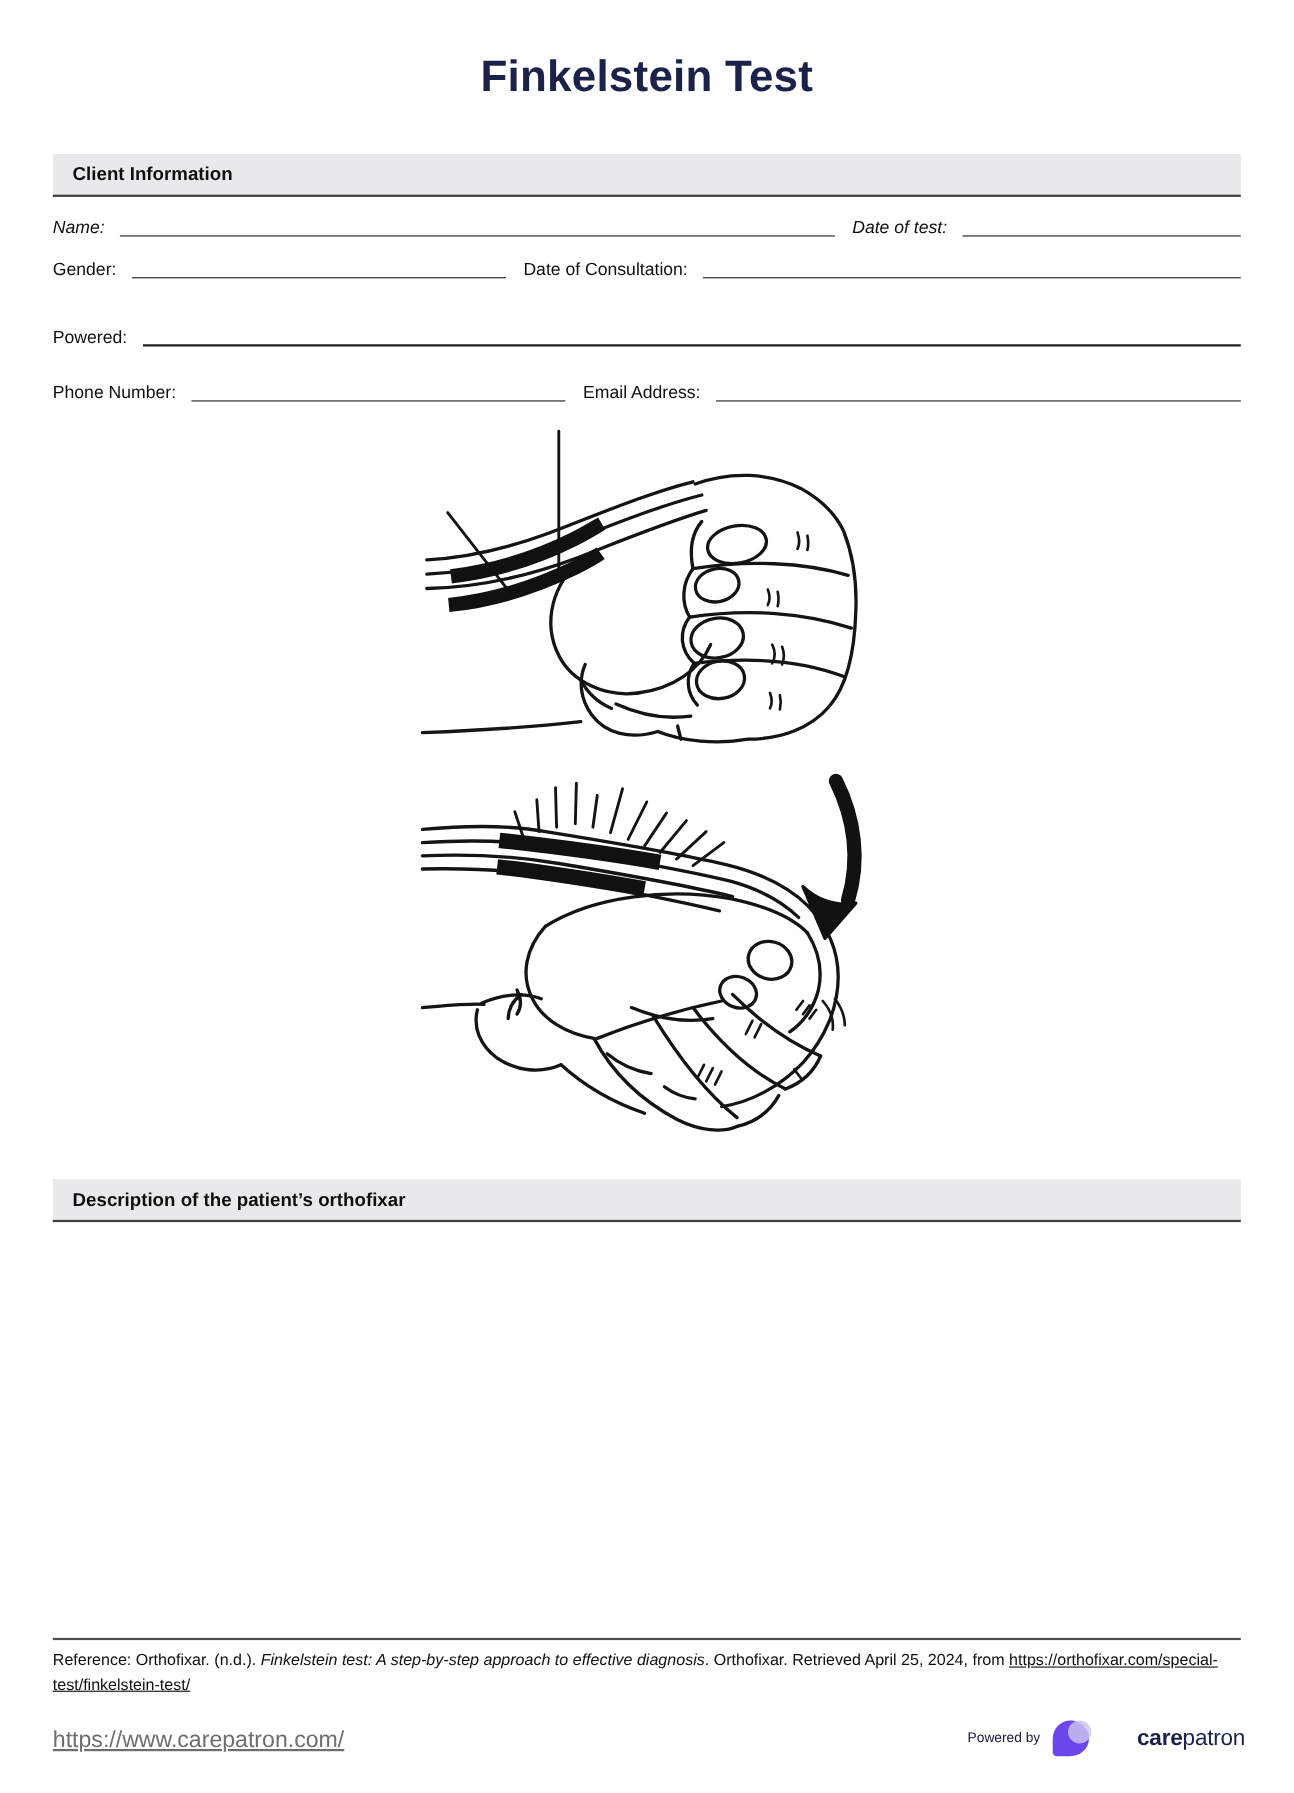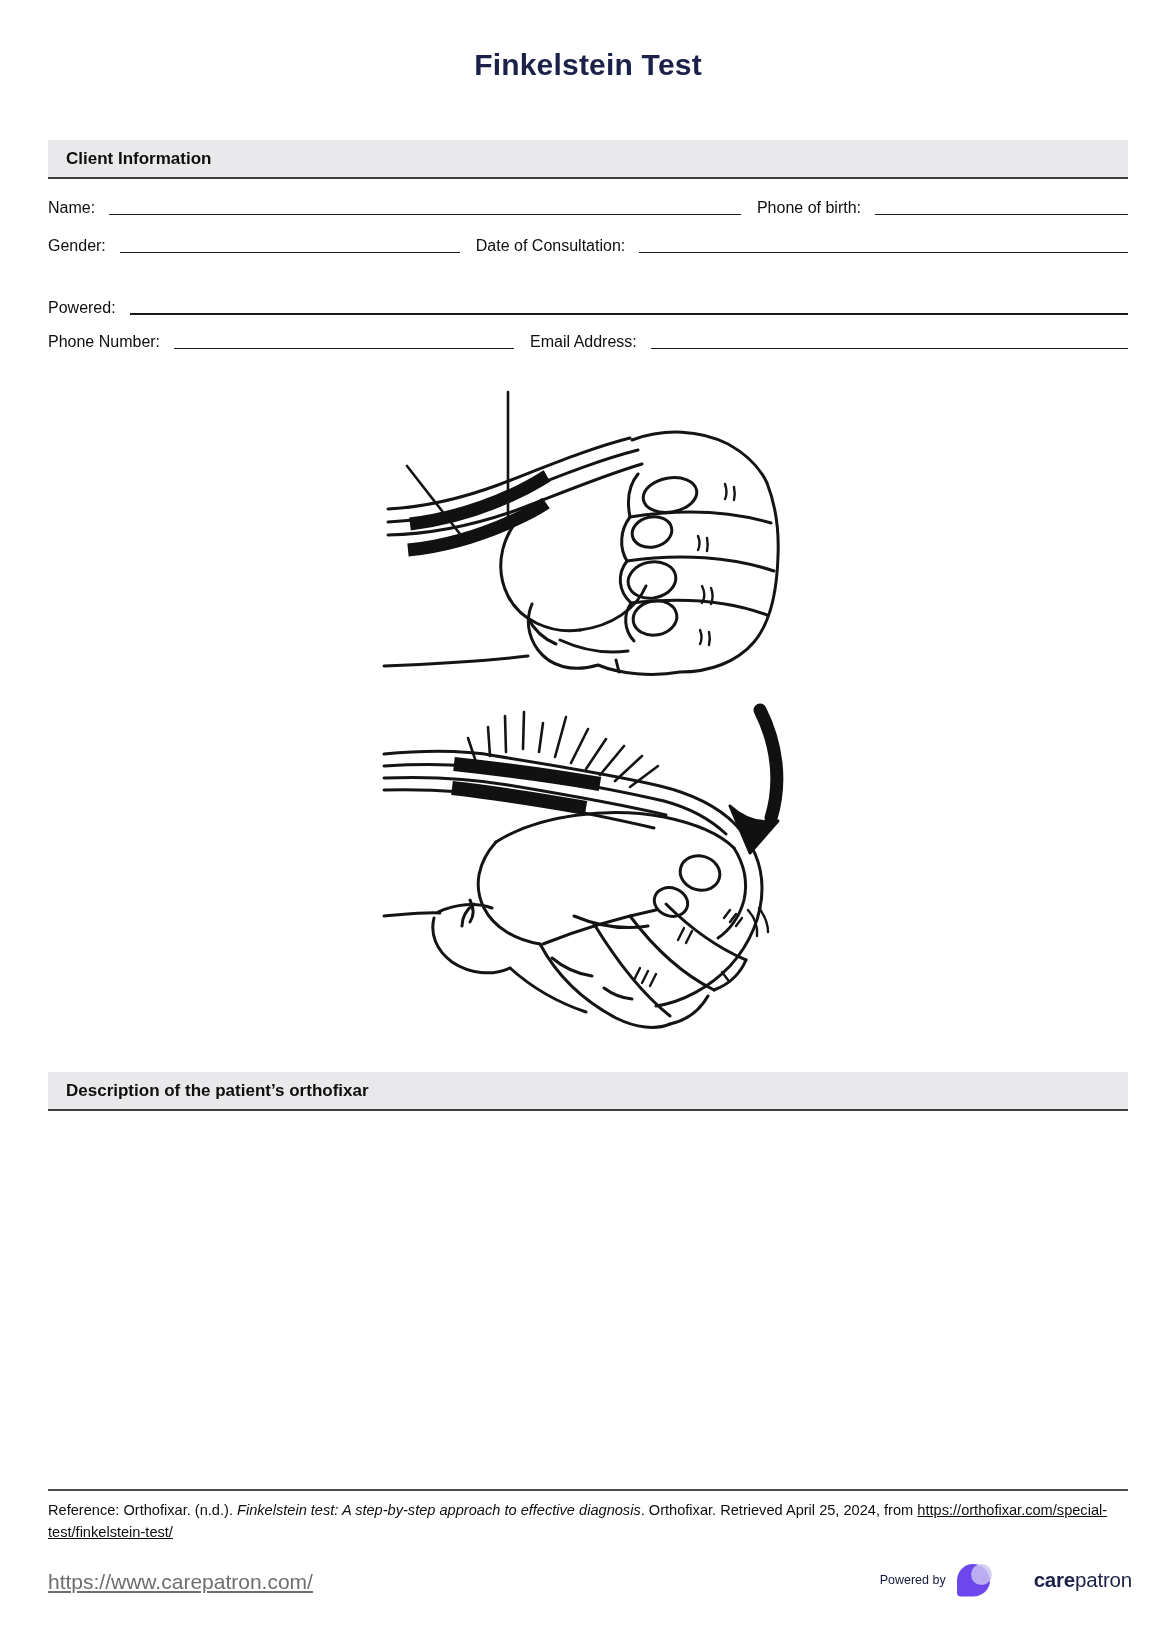--- a/index.html
+++ b/index.html
@@ -5,21 +5,21 @@
   * { margin:0; padding:0; box-sizing:border-box; }
   html,body { background:#ffffff; }
   body { font-family:"Liberation Sans", sans-serif; color:#111; }
   #page {
     position:relative; width:1176px; height:1630px;
     margin:0 auto; background:#fff; overflow:hidden;
   }
   
   .page-title {
     position:absolute; top:48px; left:0; width:100%;
-    text-align:center; font-size:30px; font-weight:700; color:#1B2149;
+    text-align:center; font-size:40px; font-weight:700; color:#1B2149;
     letter-spacing:0.2px;
   }
   
   .section-bar {
     position:absolute; left:48px; right:48px; height:39px;
     background:#E9E9EB; border-bottom:2px solid #3F3F3F;
     display:flex; align-items:center; padding-left:18px;
     font-size:17px; font-weight:700; color:#0e0e0e;
   }
   #bar-client { top:140px; }
@@ -29,25 +29,25 @@
     position:absolute; left:48px; right:48px; height:24px;
     display:flex; align-items:flex-end; font-size:16px; color:#0e0e0e;
   }
   .flabel { white-space:nowrap; padding-bottom:1px; }
   .fline {
     border-bottom:1.6px solid #1a1a1a; height:18px;
     margin:0 0 3px 14px;
   }
   .fline.grow { flex:1 1 auto; }
   .flabel.second { margin-left:16px; }
-  #row-name    { top:194px; }
+  #row-name    { top:194px;font-style:italic; }
   #row-gender  { top:232px; }
   #row-address { top:294px; }
   #row-address .fline { border-bottom-width:2px; }
-  #row-phone   { top:328px;text-align:center; }
+  #row-phone   { top:344px;text-align:center; }
   .w253 { width:253px; }
   .w340 { width:340px; }
   
   #fig1 { position:absolute; left:380px; top:378px; }
   #fig2 { position:absolute; left:378px; top:672px; }
   
   #desc-area { position:absolute; left:48px; right:48px; top:1113px; height:372px; }
   
   #footer-rule {
     position:absolute; left:48px; right:48px; top:1489px;
@@ -78,21 +78,21 @@
 
   <div class="page-title">Finkelstein Test</div>
 
   <div class="section-bar" id="bar-client">
     <span>Client Information</span>
   </div>
 
   <div class="frow" id="row-name">
     <span class="flabel">Name:</span>
     <span class="fline grow"></span>
-    <span class="flabel second">Phone of birth:</span>
+    <span class="flabel second">Date of test:</span>
     <span class="fline w253"></span>
   </div>
 
   <div class="frow" id="row-gender">
     <span class="flabel">Gender:</span>
     <span class="fline w340"></span>
     <span class="flabel second">Date of Consultation:</span>
     <span class="fline grow"></span>
   </div>
 

